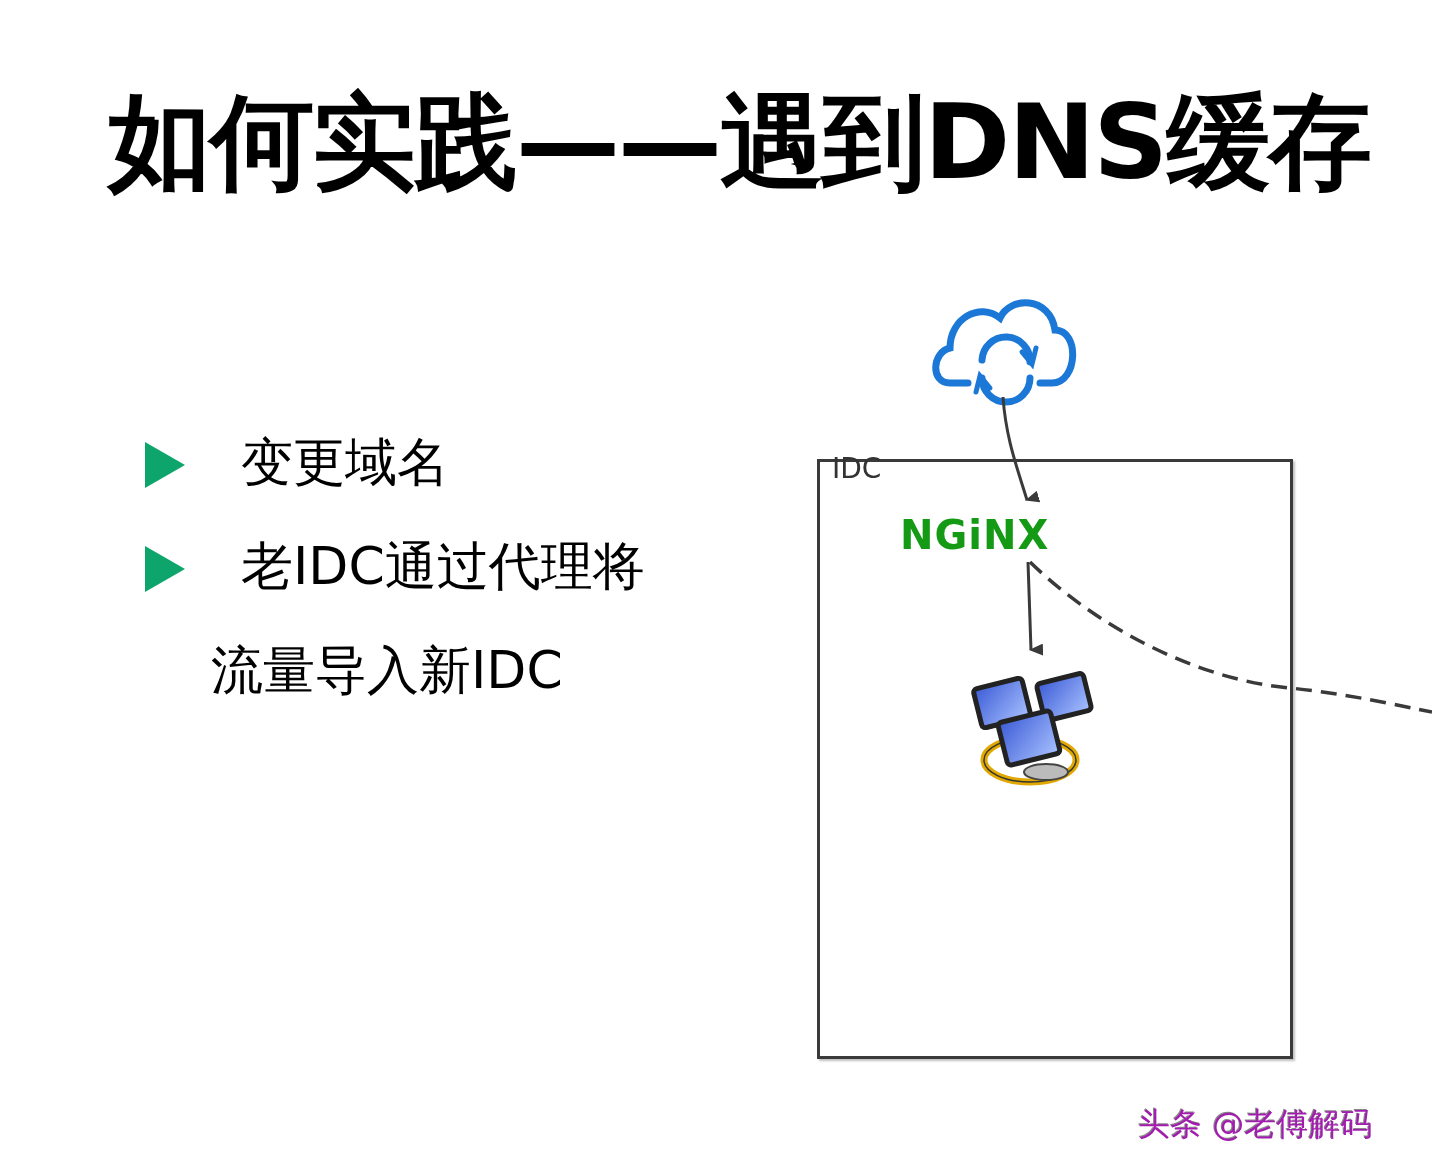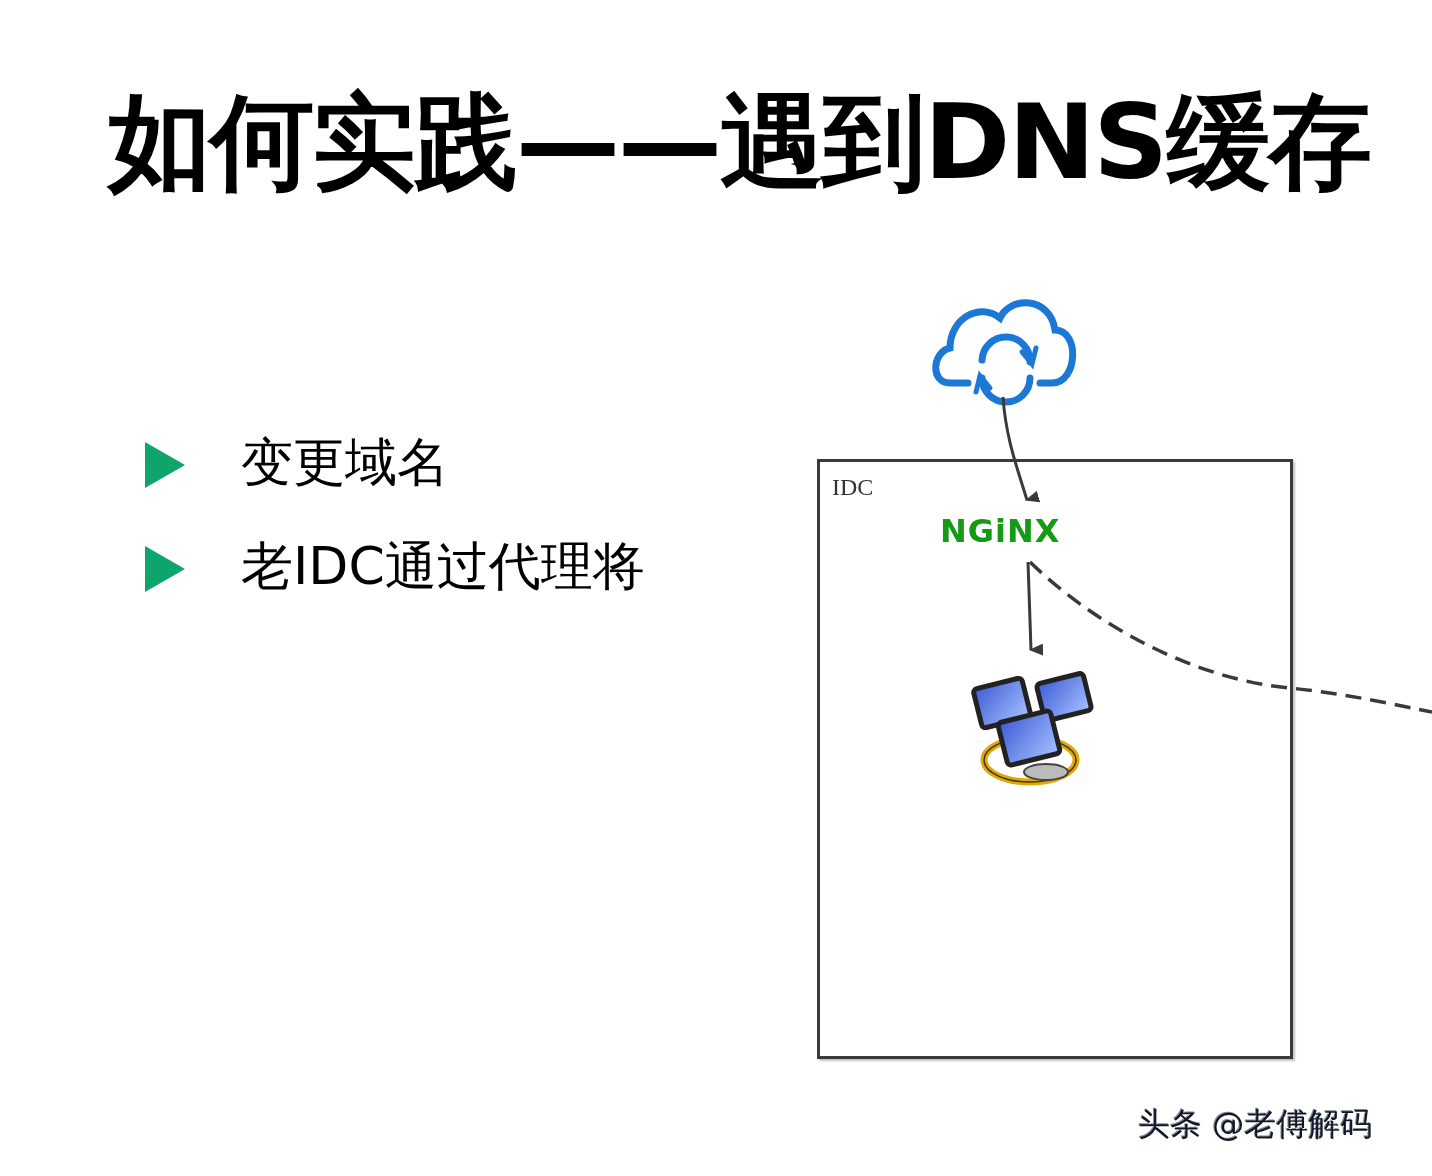--- a/index.html
+++ b/index.html
@@ -9,39 +9,42 @@
            white-space: nowrap; letter-spacing: -2px; font-weight: bold; }
   .bullets { position: absolute; left: 145px; top: 410px; }
   .bullet { position: relative; font-size: 52px; line-height: 104px; padding-left: 96px; white-space: nowrap; }
   .bullet .tri { position: absolute; left: 0; top: 32px; width: 0; height: 0;
                  border-top: 23px solid transparent; border-bottom: 23px solid transparent;
                  border-left: 40px solid #0ea56c; }
   .bullet.cont { padding-left: 66px; }
   .diagram { position: absolute; left: 0; top: 0; width: 1432px; height: 1176px; }
   .idc-box { position: absolute; left: 817px; top: 459px; width: 470px; height: 594px;
              border: 3px solid #3a3a3a; box-shadow: 2px 2px 2px rgba(0,0,0,0.25); background: transparent; }
-  .idc-label { position: absolute; left: 832px; top: 474px; font-size: 24px; color: #333; font-family: Liberation Serif, serif; }
-  .nginx { position: absolute; left: 940px; top: 512px; font-size: 32px; font-weight: bold; color: #149a14;
+  .idc-label { position: absolute; left: 832px; top: 452px; font-size: 28px; color: #333; }
+  .nginx { position: absolute; left: 900px; top: 512px; font-size: 40px; font-weight: bold; color: #149a14;
            letter-spacing: 1px; font-family: "DejaVu Sans", sans-serif; }
-  .watermark { position: absolute; left: 1138px; top: 1103px; font-size: 32px; color: #0f172a;
+  .watermark { position: absolute; left: 1138px; top: 1103px; font-size: 32px; color: #a21caf;
                text-shadow: 1px 1px 0 #fff, -1px -1px 0 #888; white-space: nowrap; }
 </style>
 </head>
 <body>
 
 <div class="title">如何实践——遇到DNS缓存</div>
 
 <div class="bullets">
   <div class="bullet">
     <span class="tri"></span>
     <span>变更域名</span>
   </div>
   <div class="bullet">
     <span class="tri"></span>
     <span>老IDC通过代理将</span>
+  </div>
+  <div class="bullet cont">
+    <span>流量导入新IDC</span>
   </div>
 </div>
 
 <div class="idc-box"></div>
 <div class="idc-label">IDC</div>
 <div class="nginx">NGiNX</div>
 
 <svg class="diagram" viewBox="0 0 1432 1176" width="1432" height="1176">
   <defs>
     <marker id="arrow" markerWidth="12" markerHeight="14" refX="6" refY="12" orient="auto" markerUnits="userSpaceOnUse">

